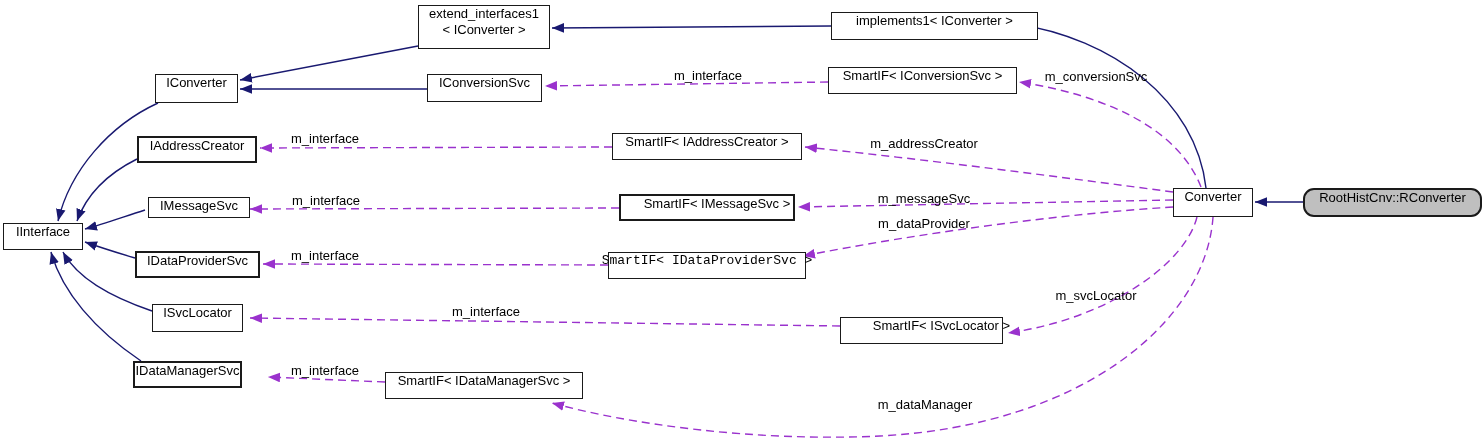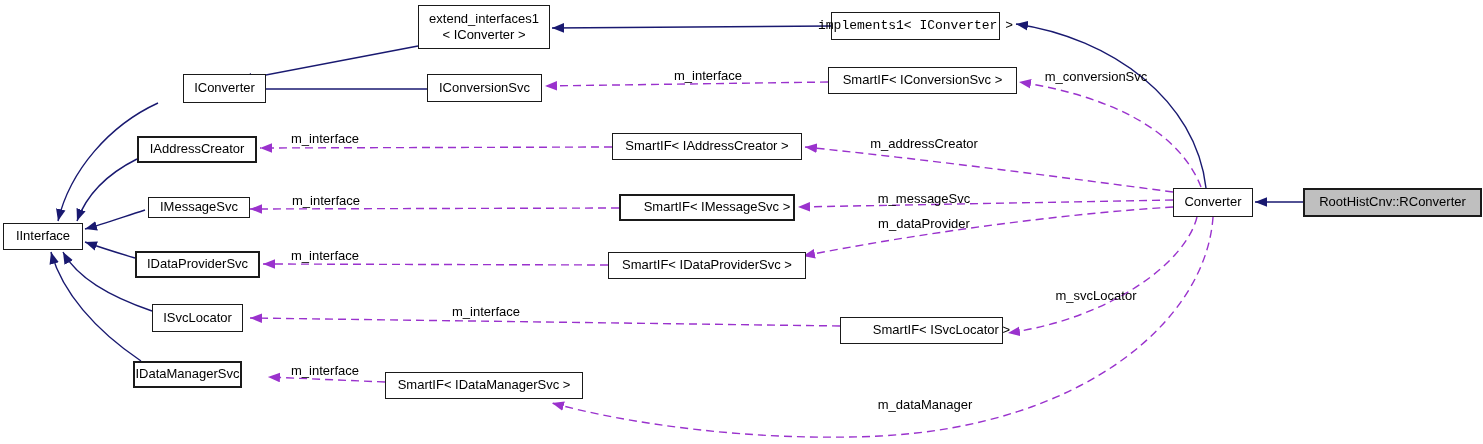--- a/index.html
+++ b/index.html
@@ -24,31 +24,31 @@
     overflow: hidden;
   }
   #edges { position: absolute; left: 0; top: 0; width: 1483px; height: 444px; }
   .node {
     position: absolute;
     background: var(--color-node_fill);
     border: 1px solid var(--color-node_border);
     display: flex;
     flex-direction: column;
     align-items: center;
-    justify-content: center;
     text-align: center;
     line-height: 1.25;
     white-space: nowrap;
     cursor: pointer;
   }
   .node.thick { border-width: 2px; }
   .node.current {
     background: var(--color-highlight_fill);
     border-width: 2px;
     cursor: default;
+    border-radius: 11px;
   }
   .edge-label {
     position: absolute;
     transform: translate(-50%, -50%);
     white-space: nowrap;
     background: transparent;
     line-height: 1;
   }
 </style>
 </head>
@@ -93,30 +93,30 @@
       <path d="M 1197,217 C 1186,262 1112,318 1008,333" marker-end="url(#arrow-purple)"></path>
       <path d="M 385,382 L 268,377" marker-end="url(#arrow-purple)"></path>
       <path d="M 1213,217 C 1206,320 1085,425 880,436 C 755,442 628,424 552,403" marker-end="url(#arrow-purple)"></path>
     </g>
   </svg>
 
   <div class="node" style="left:3px; top:223px; width:80px; height:27px;">
     <span>IInterface</span>
   </div>
 
-  <div class="node" style="left:155px; top:74px; width:83px; height:29px;margin-left:28px;">
+  <div class="node" style="left:155px; top:74px; width:83px; height:29px;">
     <span>IConverter</span>
   </div>
 
   <div class="node" style="left:418px; top:5px; width:132px; height:44px;">
     <span>extend_interfaces1</span>
     <span>&lt; IConverter &gt;</span>
   </div>
 
-  <div class="node" style="left:831px; top:12px; width:169px; height:28px;font-family:Liberation Mono, monospace;">
+  <div class="node" style="left:831px; top:12px; width:207px; height:28px;">
     <span>implements1&lt; IConverter &gt;</span>
   </div>
 
   <div class="node" style="left:427px; top:74px; width:115px; height:28px;">
     <span>IConversionSvc</span>
   </div>
 
   <div class="node" style="left:828px; top:67px; width:189px; height:27px;">
     <span>SmartIF&lt; IConversionSvc &gt;</span>
   </div>
@@ -134,21 +134,21 @@
   </div>
 
   <div class="node thick" style="left:619px; top:194px; width:176px; height:27px;padding-left:20px;">
     <span>SmartIF&lt; IMessageSvc &gt;</span>
   </div>
 
   <div class="node thick" style="left:135px; top:251px; width:125px; height:27px;">
     <span>IDataProviderSvc</span>
   </div>
 
-  <div class="node" style="left:608px; top:252px; width:198px; height:27px;">
+  <div class="node" style="left:608px; top:252px; width:198px; height:27px;font-family:Liberation Mono, monospace;">
     <span>SmartIF&lt; IDataProviderSvc &gt;</span>
   </div>
 
   <div class="node" style="left:152px; top:304px; width:91px; height:28px;">
     <span>ISvcLocator</span>
   </div>
 
   <div class="node" style="left:840px; top:317px; width:163px; height:27px;padding-left:40px;">
     <span>SmartIF&lt; ISvcLocator &gt;</span>
   </div>

